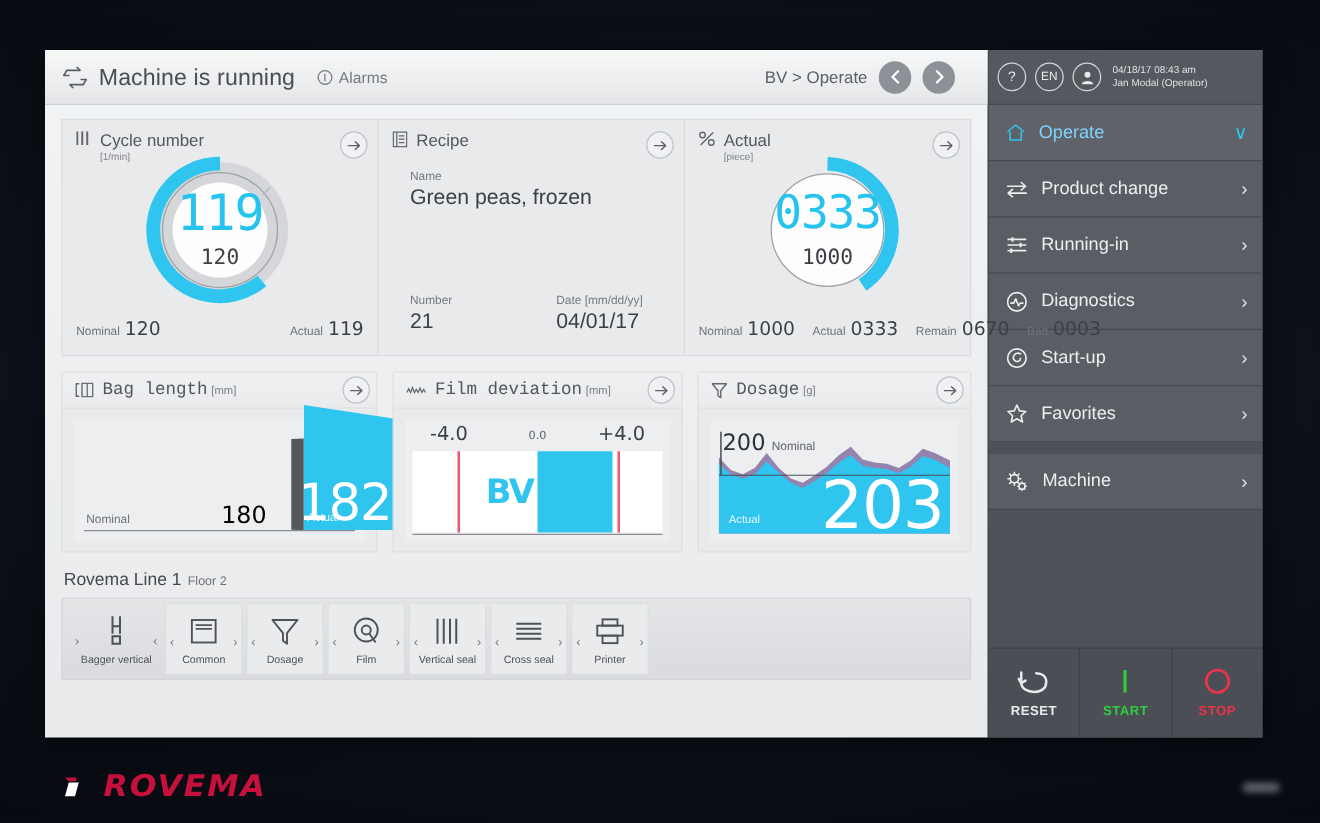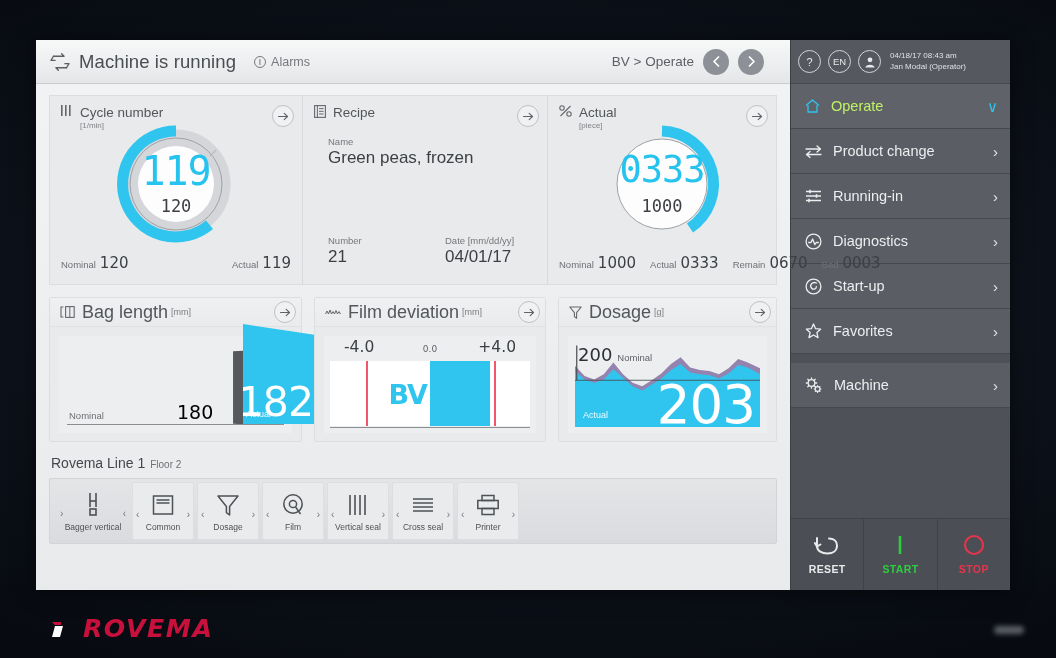--- a/index.html
+++ b/index.html
@@ -78,21 +78,21 @@
   #content { flex: 1; padding: 11px 13px 0 13px; position: relative; }
 
   
   .card {
     background: #e8eaeb;
     border: 1px solid #dcdee0;
     border-radius: 2px;
     position: relative;
   }
   .card-title {
-    font-size: 18px; color: #53565b; white-space: nowrap;
+    font-size: 14px; color: #53565b; white-space: nowrap; font-family: Liberation Mono, monospace;
   }
   .card-unit {
     font-size: 9px; color: #7b7e83; margin-left: 3px;
   }
   .card-unit-below {
     font-size: 8px; color: #808388; display:block; margin-top: 1px;
   }
   .head-icon { margin-right: 7px; flex: none; display:block; }
   .arrowbtn {
     width: 22px; height: 22px; border-radius: 50%;
@@ -278,21 +278,21 @@
   .sb-user-line { font-size: 8px; color: #dfe1e3; line-height: 1.35; white-space: nowrap; }
 
   .sb-item {
     height: 45px; flex: none; display: flex; align-items: center;
     padding: 0 12px 0 14px; gap: 11px;
     border-bottom: 1px solid #45484d;
     background: #5a5d63;
   }
   .sb-item.current { background: #5f6268; }
   .sb-label { font-size: 14.5px; color: #eceef0; white-space: nowrap; }
-  .sb-label.accent { color: #bef264; }
+  .sb-label.accent { color: #7dd3fc; }
   .sb-chev { margin-left: auto; color: #e4e6e8; font-size: 15px; line-height: 1; }
   .sb-gap { height: 9px; flex: none; background: #4e5157; }
   .sb-fill { flex: 1; background: #4e5157; }
 
   #sb-ctrl {
     height: 72px; flex: none; display: flex;
     border-top: 1px solid #3f4247;
     background: #4b4e54;
   }
   .ctrl {

